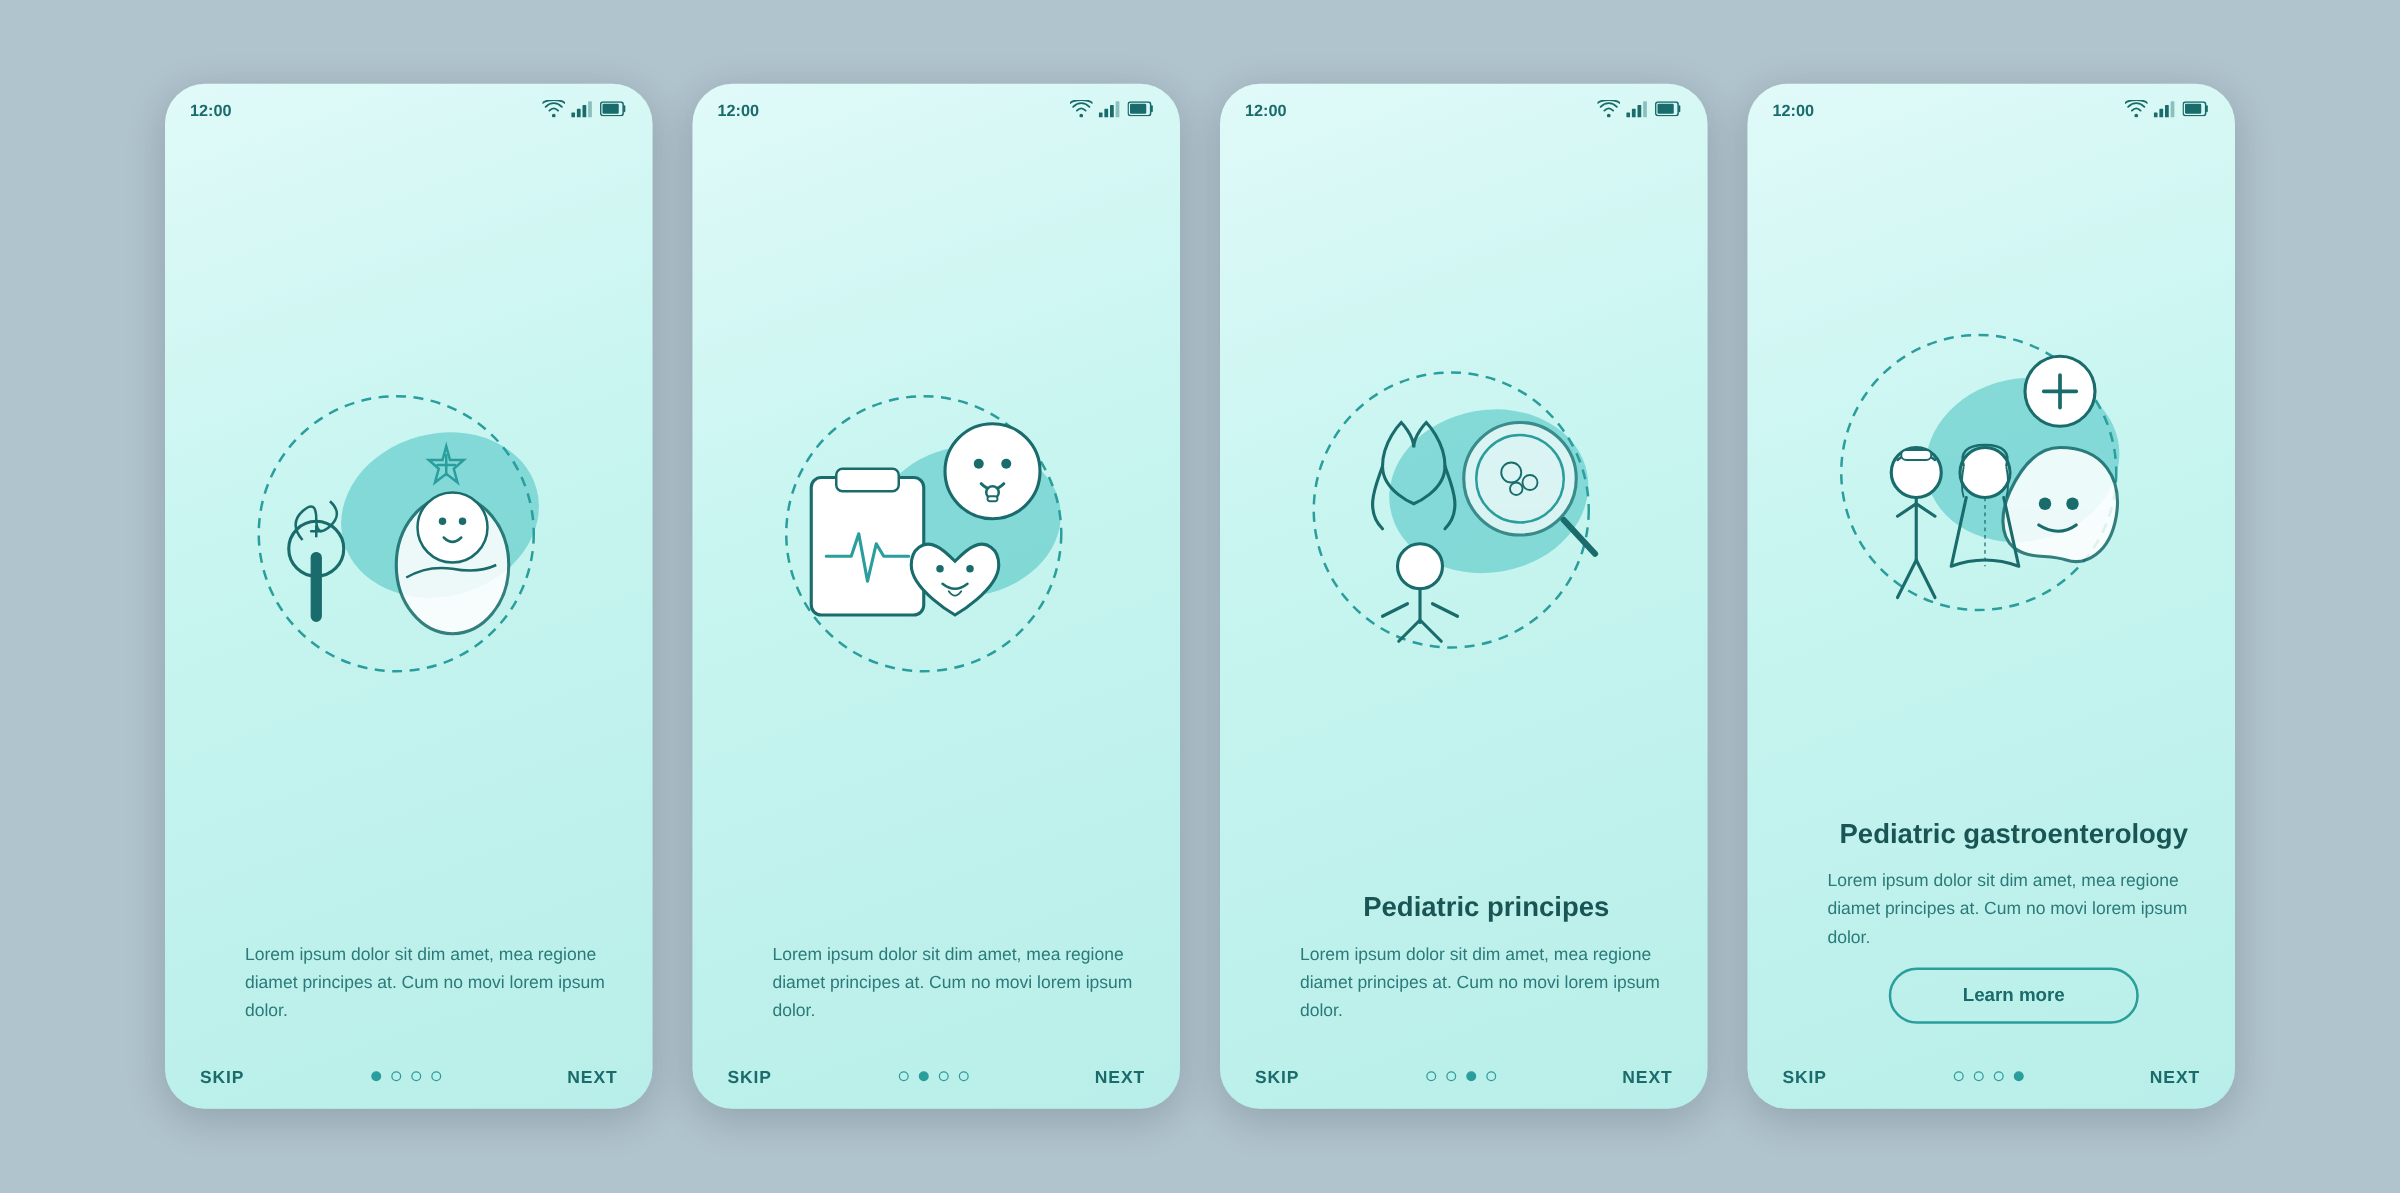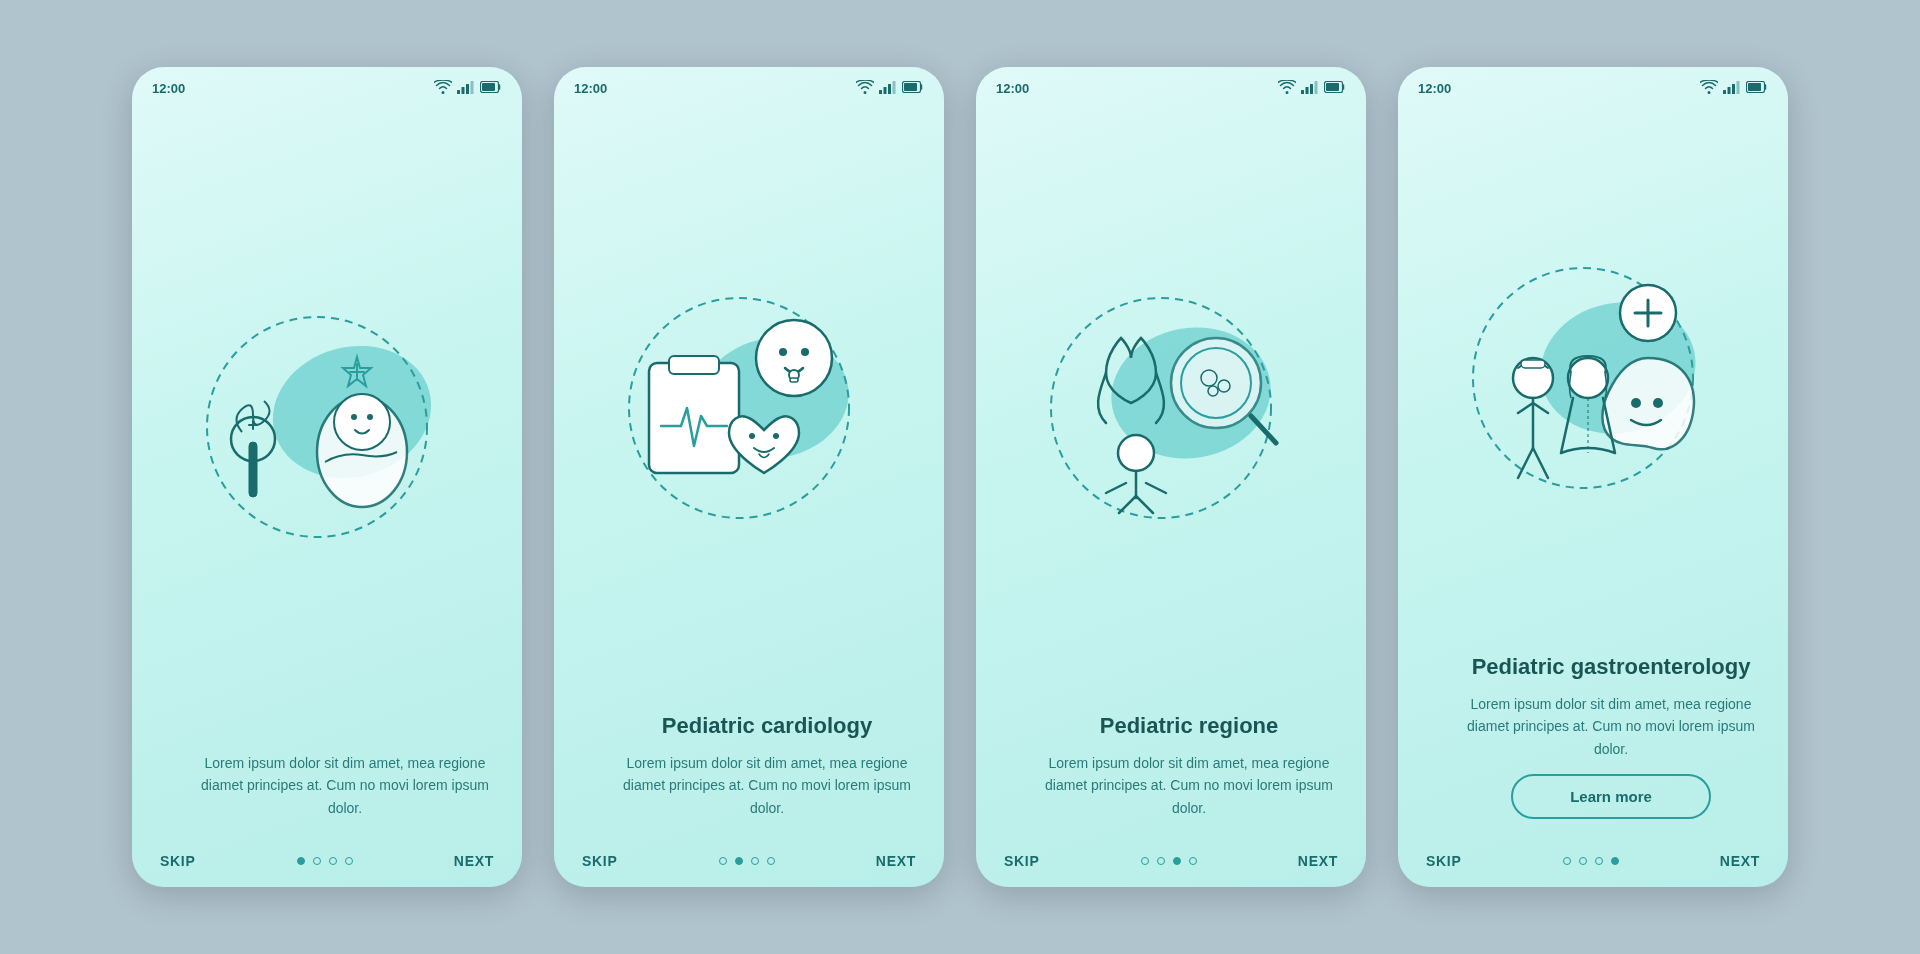--- a/index.html
+++ b/index.html
@@ -77,21 +77,20 @@
       color: #1a5555;
       margin-bottom: 12px;
       line-height: 1.25;
       text-align: center;
     }
     .screen-description {
       font-size: 14px;
       color: #2a7a7a;
       line-height: 1.6;
       margin-bottom: 14px;
-      text-align: center;
     }
     .learn-more-btn {
       display: block;
       margin: 0 auto 14px auto;
       padding: 12px 48px;
       border: 2px solid #2a9d9d;
       border-radius: 30px;
       background: transparent;
       color: #1a6b6b;
       font-size: 15px;
@@ -269,21 +268,20 @@
 
       <circle cx="143" cy="158" r="3" fill="#1a6b6b"></circle>
       <circle cx="167" cy="158" r="3" fill="#1a6b6b"></circle>
       <path d="M145 170 Q155 178 165 170" stroke="#1a6b6b" stroke-width="2" stroke-linecap="round" fill="none"></path>
 
       <path d="M150 176 Q155 183 160 176" stroke="#1a6b6b" stroke-width="1.5" stroke-linecap="round" fill="none"></path>
     </svg>
 
     </div>
     <div class="content-area">
-      <div class="screen-title">Pediatric cardiology</div>
       <div class="screen-description">Lorem ipsum dolor sit dim amet, mea regione diamet principes at. Cum no movi lorem ipsum dolor.</div>
 
     </div>
     <div class="nav-bar">
       <span class="nav-skip">SKIP</span>
       <div class="nav-dots">
         <span class="dot"></span>
           <span class="dot active"></span>
           <span class="dot"></span>
           <span class="dot"></span>
@@ -347,21 +345,21 @@
 
       <path d="M105 193 L105 220" stroke="#1a6b6b" stroke-width="2.5" stroke-linecap="round"></path>
 
       <path d="M105 218 L88 235 M105 218 L122 235" stroke="#1a6b6b" stroke-width="2.5" stroke-linecap="round"></path>
 
       <path d="M95 205 L75 215 M115 205 L135 215" stroke="#1a6b6b" stroke-width="2.5" stroke-linecap="round"></path>
     </svg>
 
     </div>
     <div class="content-area">
-      <div class="screen-title">Pediatric regione</div>
+      <div class="screen-title">Pediatric principes</div>
       <div class="screen-description">Lorem ipsum dolor sit dim amet, mea regione diamet principes at. Cum no movi lorem ipsum dolor.</div>
 
     </div>
     <div class="nav-bar">
       <span class="nav-skip">SKIP</span>
       <div class="nav-dots">
         <span class="dot"></span>
           <span class="dot"></span>
           <span class="dot active"></span>
           <span class="dot"></span>

